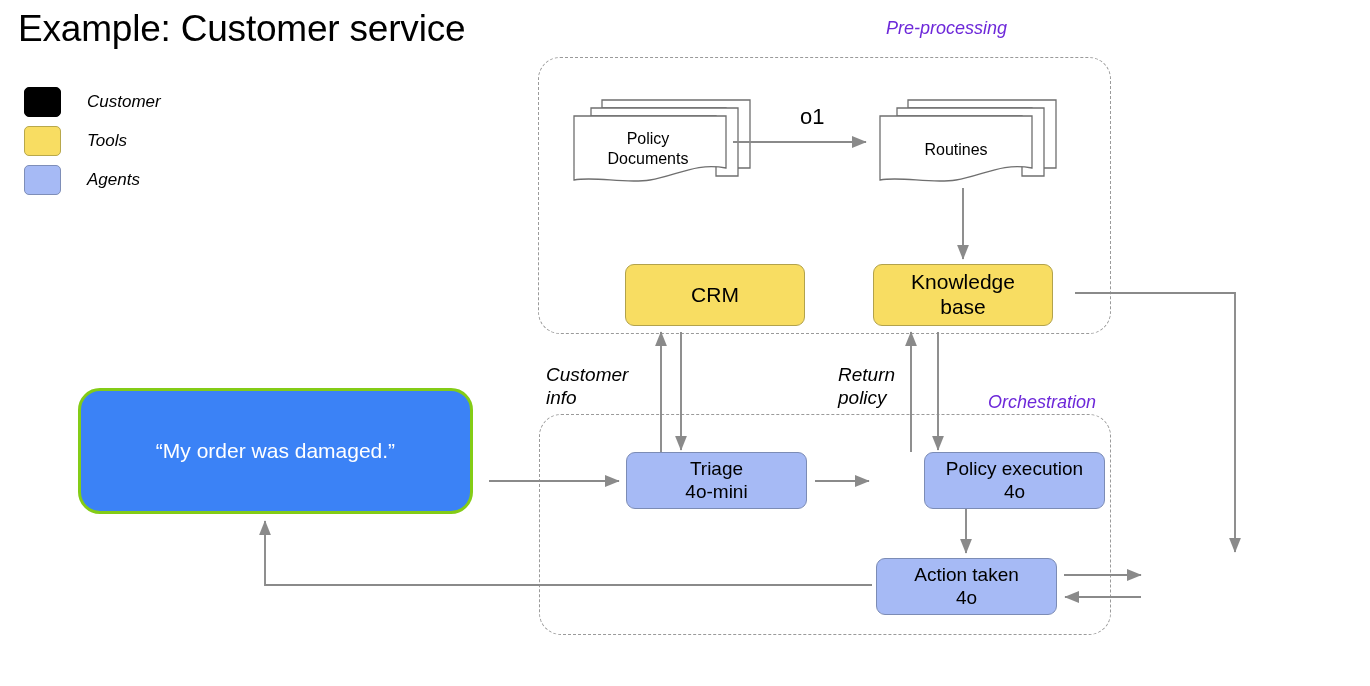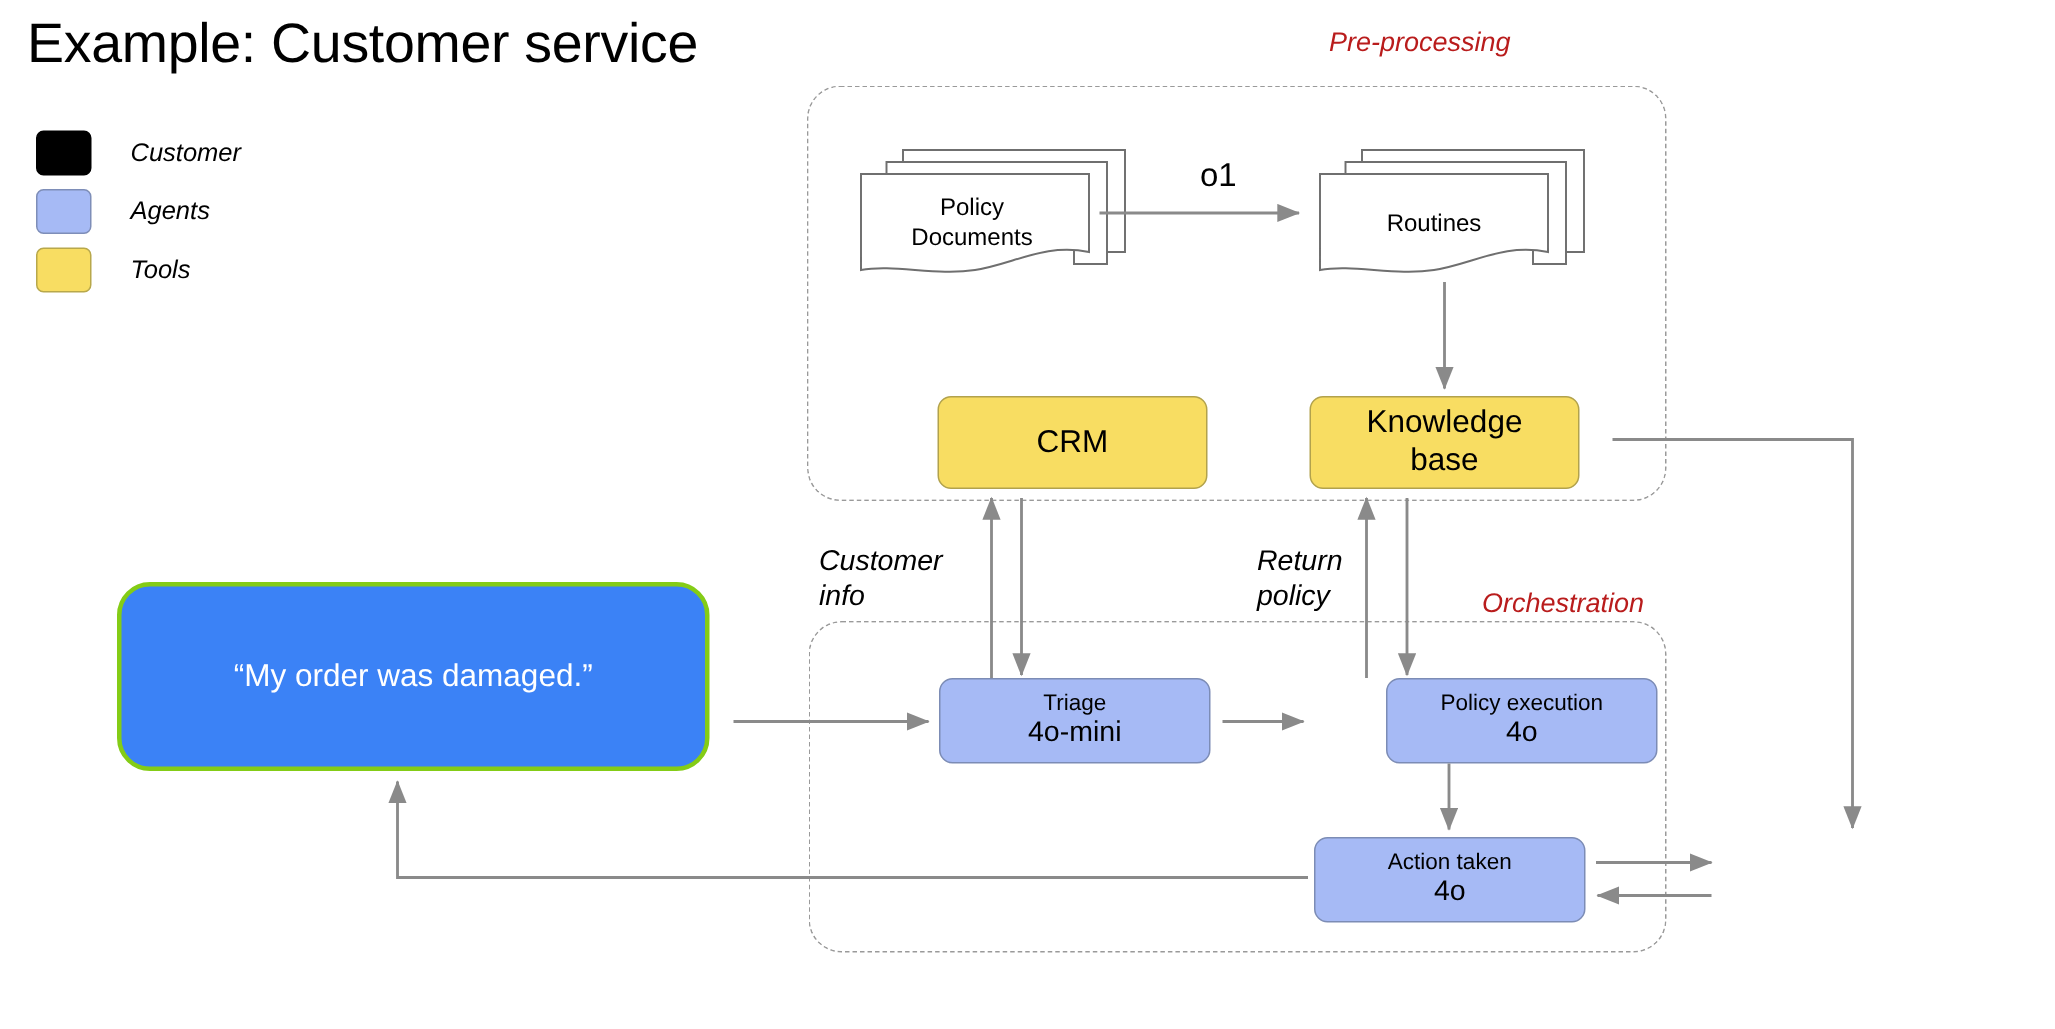--- a/index.html
+++ b/index.html
@@ -61,36 +61,36 @@
   
   .group-box {
     border: 1.6px dashed #9a9a9a;
     border-radius: 22px;
     box-sizing: border-box;
     background: transparent;
   }
   .group-label {
     font-size: 18px;
     font-style: italic;
-    color: #b91c1c;
+    color: #6d28d9;
     white-space: nowrap;
   }
 
   
   .node {
     box-sizing: border-box;
     border-radius: 9px;
     display: flex;
     flex-direction: column;
     align-items: center;
     justify-content: center;
     text-align: center;
     line-height: 1.18;
   }
-  .node .n-title { font-size: 15px; }
+  .node .n-title { font-size: 19px; }
   .node .n-sub   { font-size: 19px; }
 
   .node.tool {
     background: #F8DD62;
     border: 1.4px solid #B2A24C;
   }
   .node.tool .n-title { font-size: 21px; }
 
   .node.agent {
     background: #A6BAF5;
@@ -138,26 +138,26 @@
 <div id="stage">
 
   <div class="abs" id="page-title">Example: Customer service</div>
 
   <div class="abs" id="legend">
     <div class="legend-row">
       <div class="legend-swatch customer"></div>
       <div class="legend-label">Customer</div>
     </div>
     <div class="legend-row">
+      <div class="legend-swatch tools"></div>
+      <div class="legend-label">Tools</div>
+    </div>
+    <div class="legend-row">
       <div class="legend-swatch agents"></div>
       <div class="legend-label">Agents</div>
-    </div>
-    <div class="legend-row">
-      <div class="legend-swatch tools"></div>
-      <div class="legend-label">Tools</div>
     </div>
   </div>
 
   <div class="abs group-label" style="left:886px; top:18px;">Pre-processing</div>
 
   <div class="abs group-box" style="left:538px; top:57px; width:573px; height:277px;"></div>
 
   <div class="abs group-label" style="left:988px; top:392px;">Orchestration</div>
 
   <div class="abs group-box" style="left:539px; top:414px; width:572px; height:221px;"></div>

